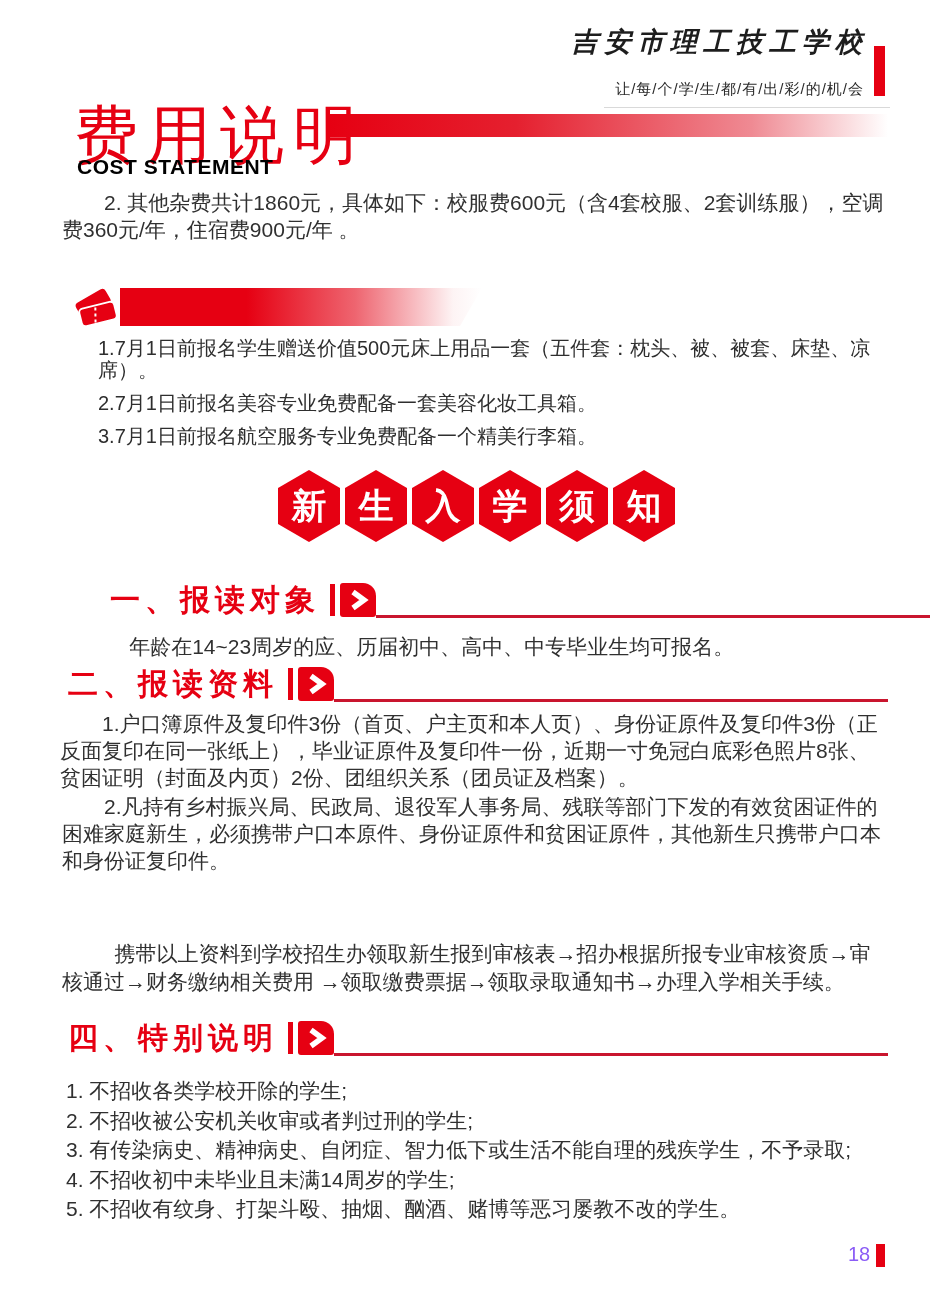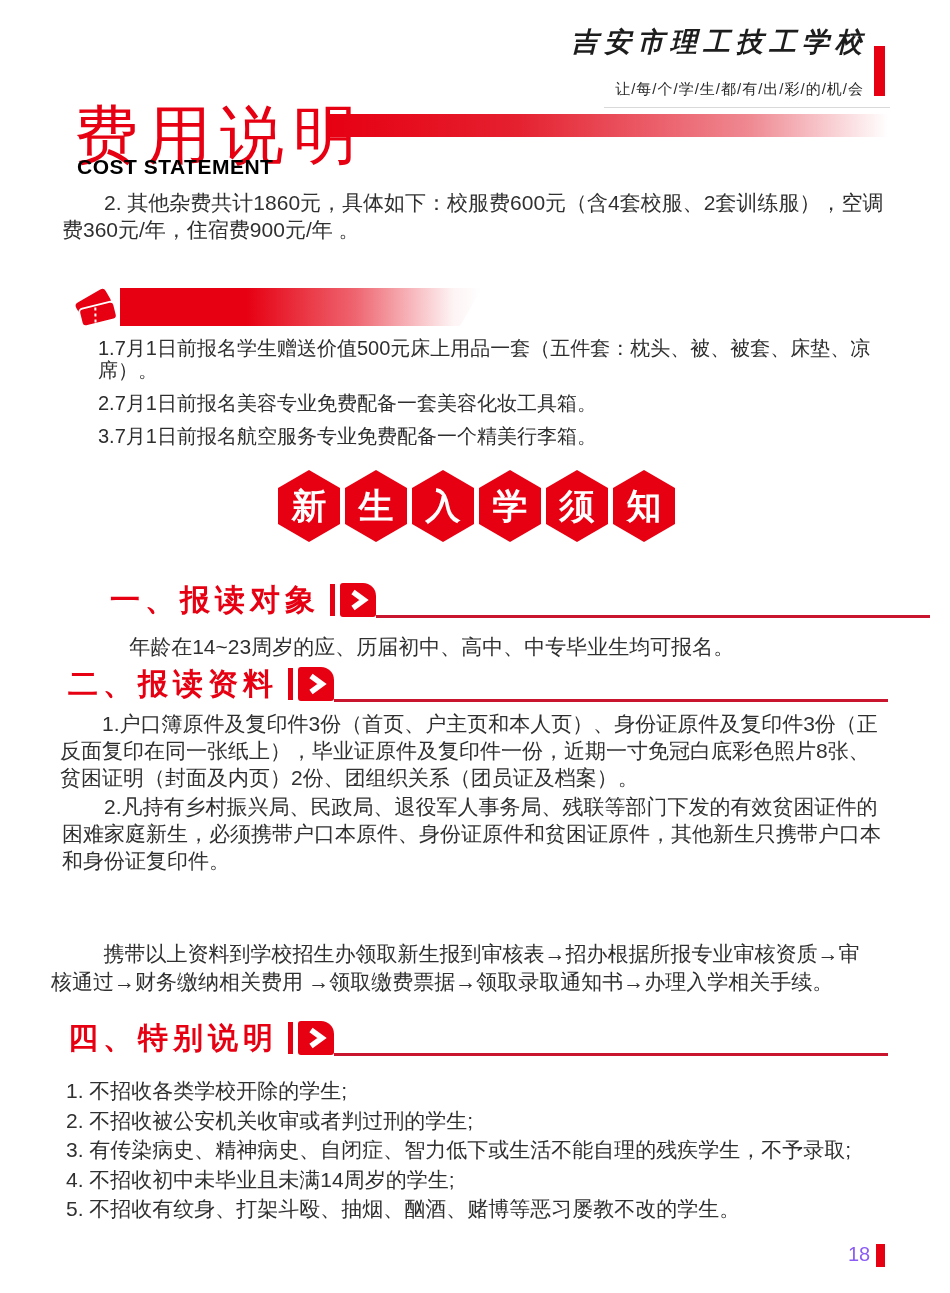--- a/index.html
+++ b/index.html
@@ -72,21 +72,21 @@
   .sh-box {
     width:36px; height:34px; background:#e60012; border-radius:3px 13px 3px 3px;
     margin-left:5px; flex:none; display:flex; align-items:center; justify-content:center;
   }
   .sh-line { flex:1; height:3px; background:#c9152e; align-self:flex-end; margin-bottom:2px; }
 
   .s1-body { left:62px; top:620px; width:828px; line-height:28px; text-indent:3.2em;margin-top:13px; }
   .s2-p1 { left:60px; top:710px; width:828px; line-height:27px; }
   .s2-p2 { left:62px; top:793px; width:828px; line-height:27px; }
   .s2-p1, .s2-p2 { text-indent:2em; }
-  .s3-body { left:51px; top:940px; width:828px; line-height:28px; text-indent:2.5em;font-family:Liberation Serif, serif; }
+  .s3-body { left:62px; top:940px; width:828px; line-height:28px; text-indent:2.5em; }
 
   
   .notes-list { left:66px; top:1076px; width:840px; font-size:21px; color:#303030; }
   .notes-list .note-item { line-height:29.5px; }
 
   
   .page-number { left:848px; top:1243px; font-size:20px; color:#8b5cf6; }
   .page-number-bar { left:876px; top:1244px; width:9px; height:23px; background:#e60012; }
 </style>
 </head>

